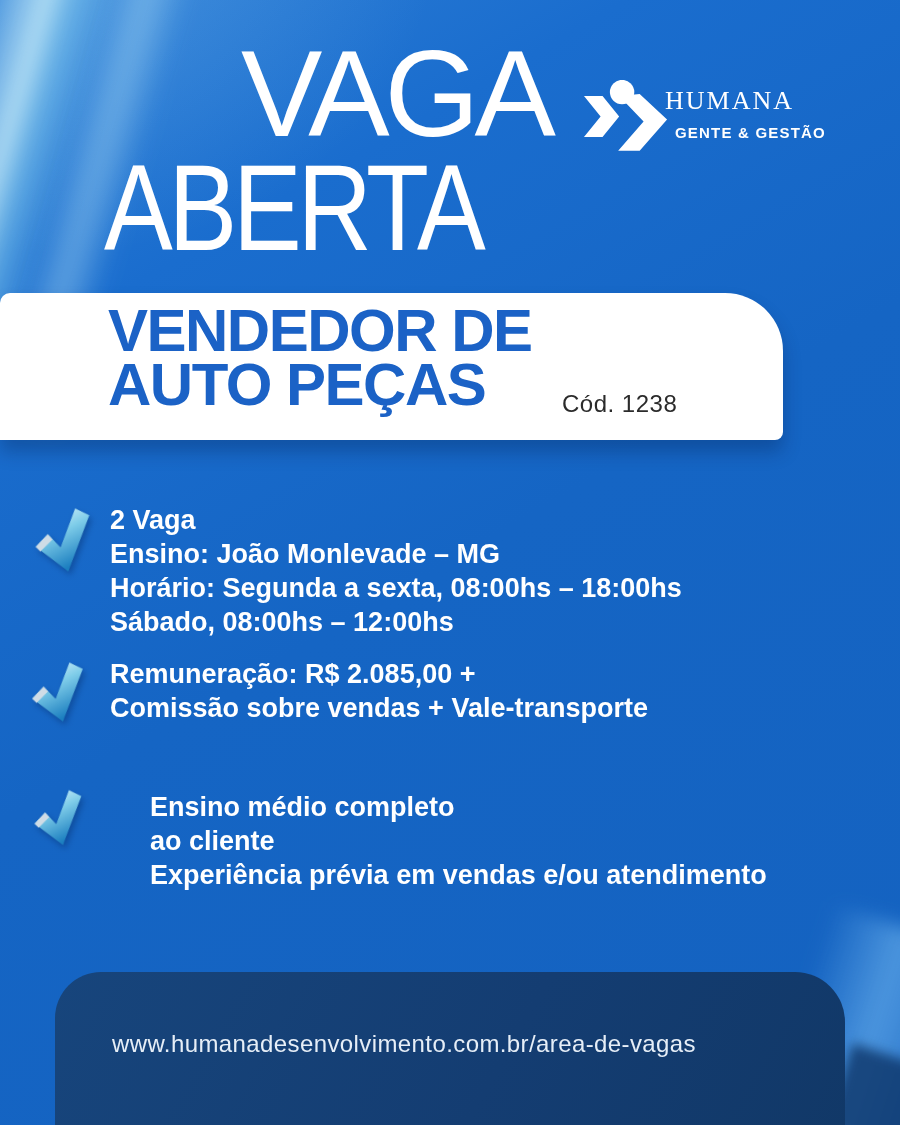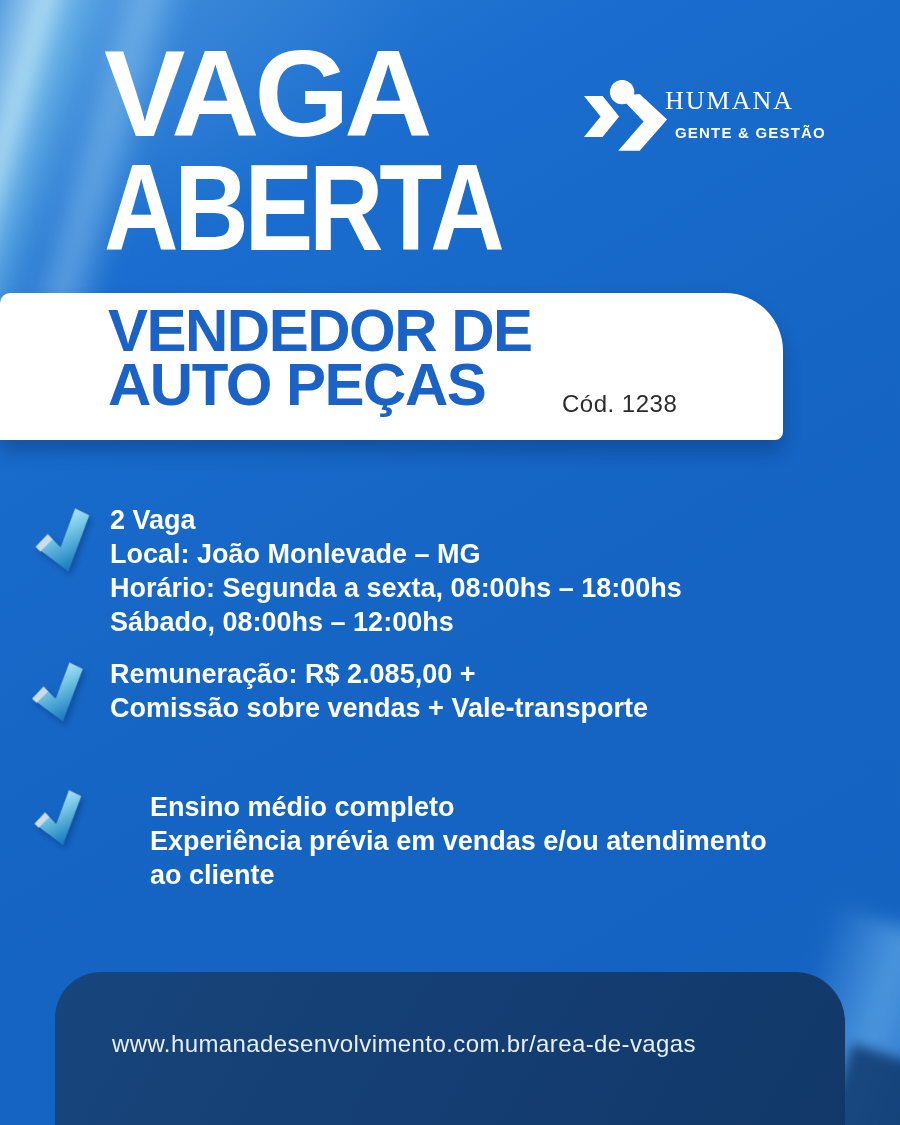--- a/index.html
+++ b/index.html
@@ -49,21 +49,21 @@
     left:690px; top:1036px; width:60px; height:92px;
     clip-path:polygon(72% 0, 0 100%, 58% 100%);
     background:rgba(205,240,252,0.85); filter:blur(4px);
   }
   #corner-dark {
     left:836px; top:1058px; width:110px; height:90px; transform:rotate(18deg);
     background:rgba(13,52,104,0.8); filter:blur(6px);
   }
 
   
-  #title { position:absolute; left:104px; top:37px; color:#fff; font-weight:700; font-size:122px; line-height:114px; letter-spacing:-5px; }
+  #title { position:absolute; left:104px; top:37px; color:#fff; font-weight:400; font-size:122px; line-height:114px; letter-spacing:-5px;text-align:right; }
   #title .line2 { transform:scaleX(0.845); transform-origin:left; }
 
   #logo { position:absolute; left:583px; top:78px; width:250px; color:#fff; }
   #logo-icon { position:absolute; left:0; top:2px; width:86px; height:74px; }
   #logo-wordmark { position:absolute; left:82px; top:8px; font-family:"Liberation Serif", serif; font-weight:400; font-size:26px; letter-spacing:2px; white-space:nowrap; }
   #logo-tagline { position:absolute; left:92px; top:46px; font-weight:700; font-size:15px; letter-spacing:1.2px; white-space:nowrap; }
 
   
   #banner {
     position:absolute; left:0; top:293px; width:783px; height:147px;
@@ -135,41 +135,41 @@
         <stop offset="0" stop-color="#e7f8fe"></stop>
           <stop offset="0.45" stop-color="#7fcde9"></stop>
           <stop offset="1" stop-color="#1c7fc0"></stop>
       </linearGradient>
     </defs>
     <path fill="url(#cg1)" d="M4 37 L17 26 L28 40 L46 4 L59 12 L33 64 Z"></path>
     <path fill="#cfdce6" d="M4 37 L17 26 L21 31.5 L8 42 Z"></path>
   </svg>
   <div class="bullet-text" id="bullet-text-1">
     <div>2 Vaga</div>
-    <div>Local: João Monlevade – MG</div>
+    <div>Ensino: João Monlevade – MG</div>
     <div>Horário: Segunda a sexta, 08:00hs – 18:00hs</div>
     <div>Sábado, 08:00hs – 12:00hs</div>
   </div>
 
   <svg class="check" id="check-2" viewBox="0 0 60 68">
     <path fill="url(#cg1)" d="M4 37 L17 26 L28 40 L46 4 L59 12 L33 64 Z"></path>
     <path fill="#cfdce6" d="M4 37 L17 26 L21 31.5 L8 42 Z"></path>
   </svg>
   <div class="bullet-text" id="bullet-text-2">
     <div>Remuneração: R$ 2.085,00 +</div>
     <div>Comissão sobre vendas + Vale-transporte</div>
   </div>
 
   <svg class="check" id="check-3" viewBox="0 0 60 68">
     <path fill="url(#cg1)" d="M4 37 L17 26 L28 40 L46 4 L59 12 L33 64 Z"></path>
     <path fill="#cfdce6" d="M4 37 L17 26 L21 31.5 L8 42 Z"></path>
   </svg>
   <div class="bullet-text" id="bullet-text-3">
     <div>Ensino médio completo</div>
+    <div>ao cliente</div>
     <div>Experiência prévia em vendas e/ou atendimento</div>
-    <div>ao cliente</div>
   </div>
 
   <div id="footer-box">
     <a id="footer-url" href="#">www.humanadesenvolvimento.com.br/area-de-vagas</a>
   </div>
 
 </div>
 
 </body></html>

